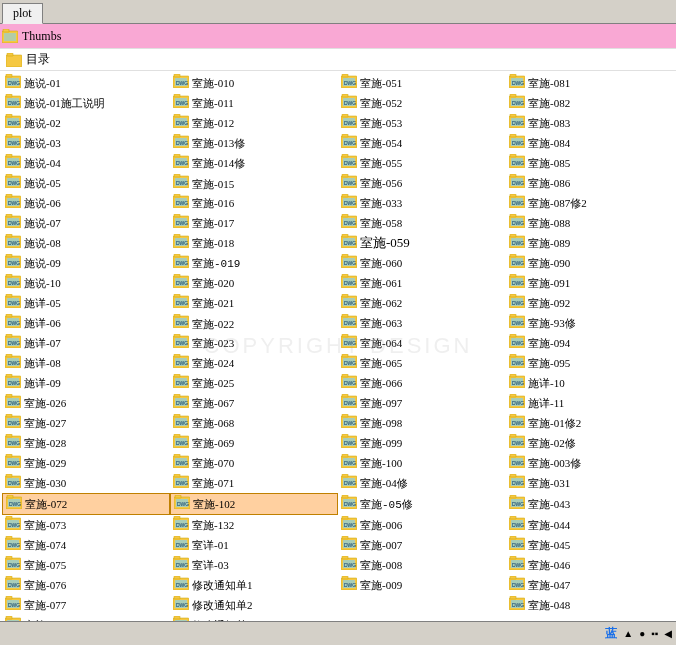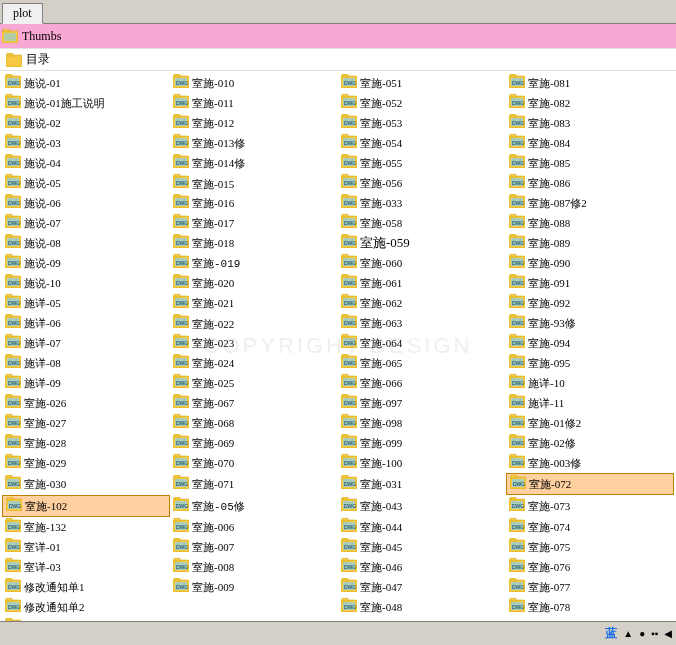--- a/index.html
+++ b/index.html
@@ -837,20 +837,29 @@
   </svg></span>
         <span style="font-size:11px; color:#000; overflow:hidden; text-overflow:ellipsis;">室施-071</span>
       </div>
           <div style="display: flex; align-items: center; gap: 3px; padding: 1px 3px; cursor: pointer; white-space: nowrap; overflow: hidden;">
         <span style="flex-shrink:0;"><svg width="16" height="14" viewBox="0 0 16 14">
     <rect x="0" y="2" width="16" height="12" rx="1" fill="#f5c842" stroke="#c8a000" stroke-width="0.5"></rect>
     <rect x="1" y="0" width="6" height="3" rx="0.5" fill="#f5c842" stroke="#c8a000" stroke-width="0.5"></rect>
     <rect x="2" y="4" width="12" height="8" rx="0.5" fill="#87ceeb" opacity="0.7"></rect>
     <text x="3" y="11" font-size="5" fill="#003366" font-family="Arial">DWG</text>
   </svg></span>
+        <span style="font-size:11px; color:#000; overflow:hidden; text-overflow:ellipsis;">室施-04修</span>
+      </div>
+          <div style="display: flex; align-items: center; gap: 3px; padding: 1px 3px; cursor: pointer; white-space: nowrap; overflow: hidden;">
+        <span style="flex-shrink:0;"><svg width="16" height="14" viewBox="0 0 16 14">
+    <rect x="0" y="2" width="16" height="12" rx="1" fill="#f5c842" stroke="#c8a000" stroke-width="0.5"></rect>
+    <rect x="1" y="0" width="6" height="3" rx="0.5" fill="#f5c842" stroke="#c8a000" stroke-width="0.5"></rect>
+    <rect x="2" y="4" width="12" height="8" rx="0.5" fill="#87ceeb" opacity="0.7"></rect>
+    <text x="3" y="11" font-size="5" fill="#003366" font-family="Arial">DWG</text>
+  </svg></span>
         <span style="font-size:11px; color:#000; overflow:hidden; text-overflow:ellipsis;">室施-031</span>
       </div>
           <div style="display: flex; align-items: center; gap: 3px; padding: 1px 3px; cursor: pointer; white-space: nowrap; overflow: hidden; background: rgb(255, 208, 160); border: 1px solid rgb(192, 128, 0);">
         <span style="flex-shrink:0;"><svg width="16" height="14" viewBox="0 0 16 14">
     <rect x="0" y="2" width="16" height="12" rx="1" fill="#f5c842" stroke="#c8a000" stroke-width="0.5"></rect>
     <rect x="1" y="0" width="6" height="3" rx="0.5" fill="#f5c842" stroke="#c8a000" stroke-width="0.5"></rect>
     <rect x="2" y="4" width="12" height="8" rx="0.5" fill="#87ceeb" opacity="0.7"></rect>
     <text x="3" y="11" font-size="5" fill="#003366" font-family="Arial">DWG</text>
   </svg></span>
         <span style="font-size:11px; color:#000; overflow:hidden; text-overflow:ellipsis;">室施-072</span>

